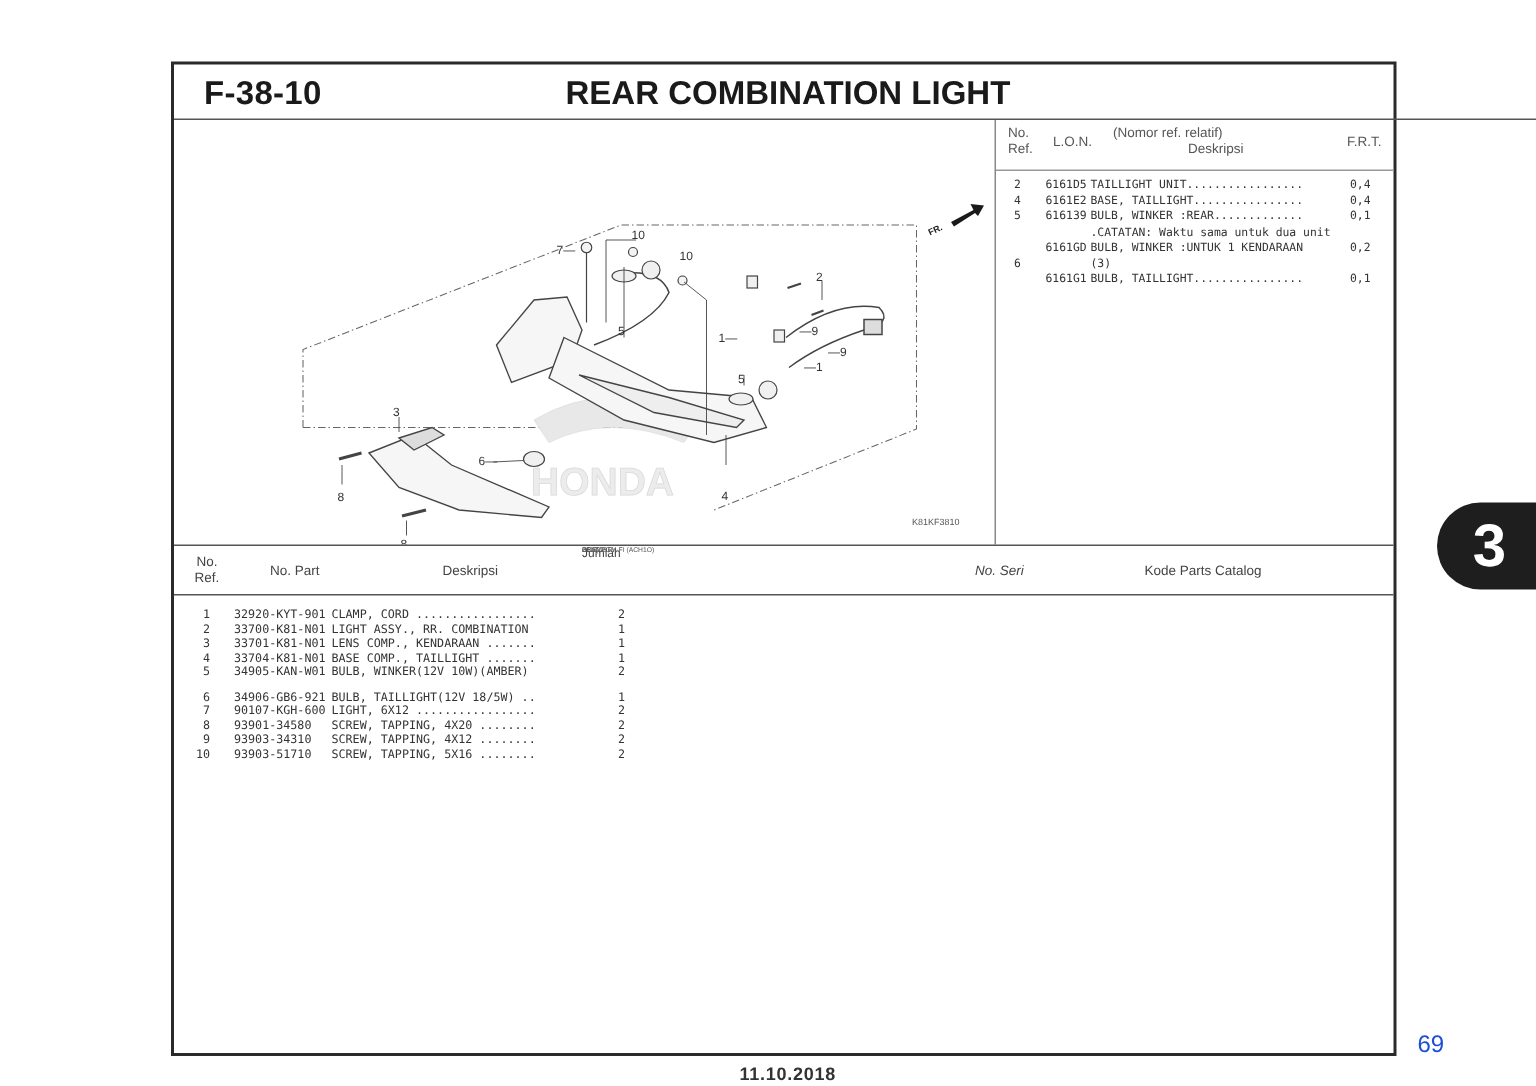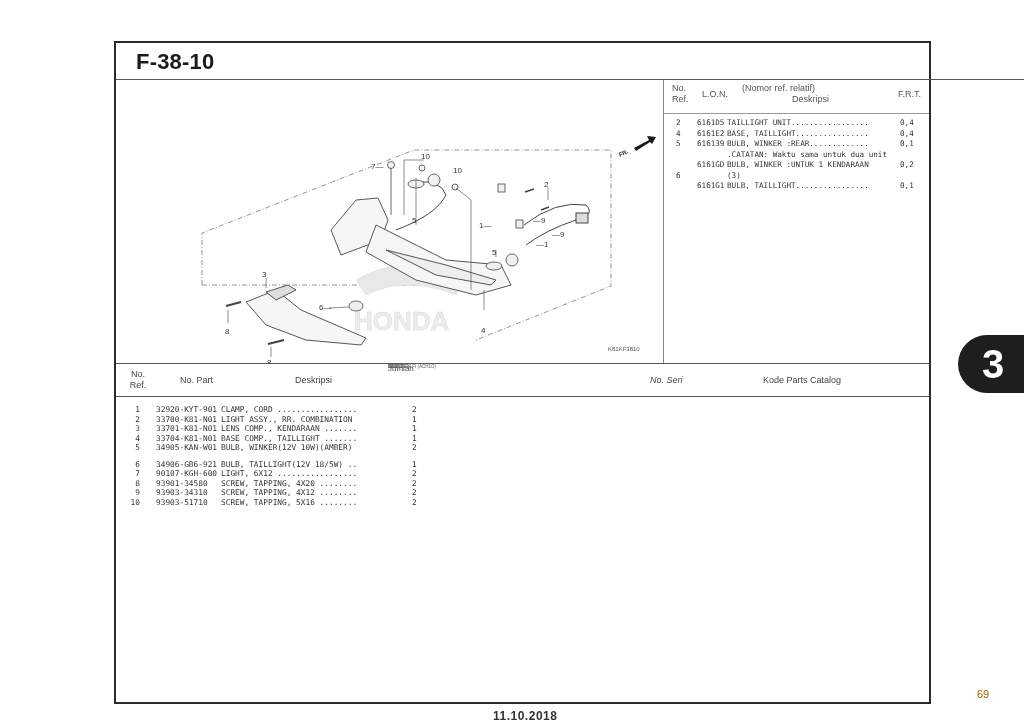--- a/index.html
+++ b/index.html
@@ -45,30 +45,31 @@
   .parts-body { position: absolute; left: 0; top: 362px; width: 813px; font-family: "DejaVu Sans Mono", monospace; font-size: 7.8px; color: #333; }
   .p-row { position: relative; height: 9.5px; white-space: nowrap; }
   .p-row span { position: absolute; top: 0; }
   .p-row .r-ref { left: 12px; width: 12px; text-align: right; }
   .p-row .r-part { left: 40px; }
   .p-row .r-desc { left: 105px; }
   .p-row .r-qty { left: 296px; }
   .p-gap { height: 7px; }
 
   .chapter-tab { position: absolute; left: 958px; top: 335px; width: 66px; height: 58px; background: #1e1e1e; border-radius: 29px 0 0 29px; color: #fff; font-size: 40px; font-weight: bold; text-align: center; line-height: 58px; padding-left: 4px; }
-  .page-number { position: absolute; left: 945px; top: 688px; font-size: 11px; color: #a16207; margin-left: 32px; }
+  .page-number { position: absolute; left: 945px; top: 688px; font-size: 16px; color: #1d4ed8; }
   .footer-date { position: absolute; left: 493px; top: 709px; font-size: 12px; font-weight: bold; color: #333; letter-spacing: 0.5px; }
 </style>
 </head>
 <body>
 
 <div class="frame">
 
   <div class="title-row">
     <span class="title-code">F-38-10</span>
+    <span class="title-name">REAR COMBINATION LIGHT</span>
   </div>
 
   <div class="diagram">
     <svg width="548" height="283" viewBox="0 0 548 283">
       <g stroke="#666" stroke-width="0.7" fill="none" stroke-dasharray="5 2 1 2">
         <polyline points="86,205 86,153 298,70 495,70 495,206 360,260"></polyline>
         <line x1="86" y1="205" x2="320" y2="205"></line>
       </g>
 
       <g fill="#e8e8e8" stroke="#dcdcdc" stroke-width="0.5">

